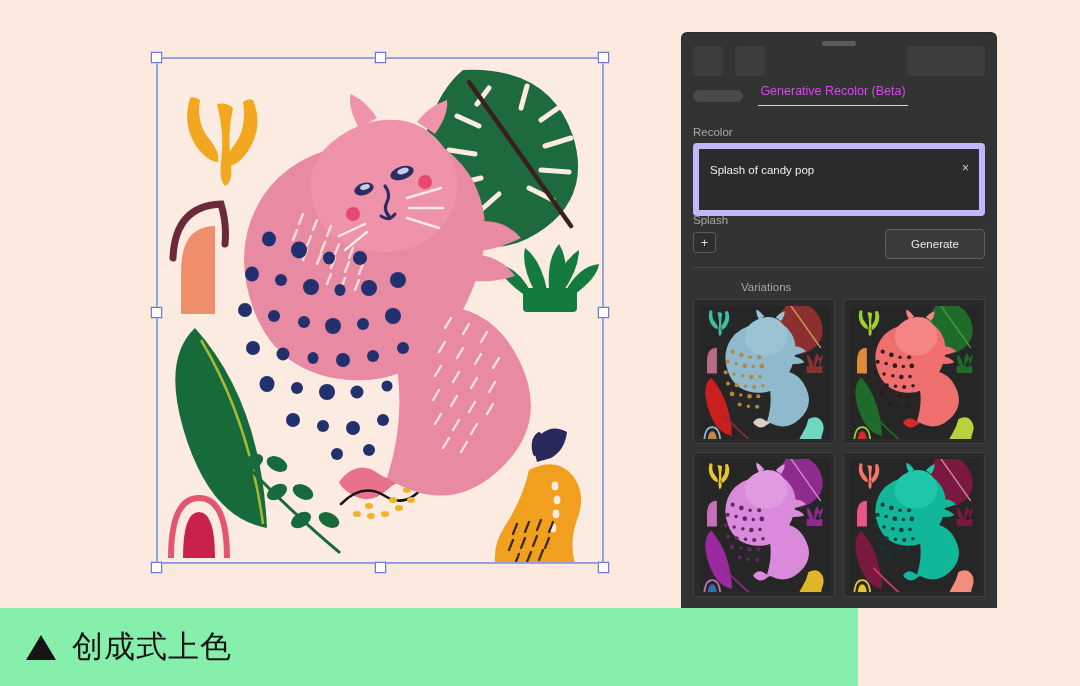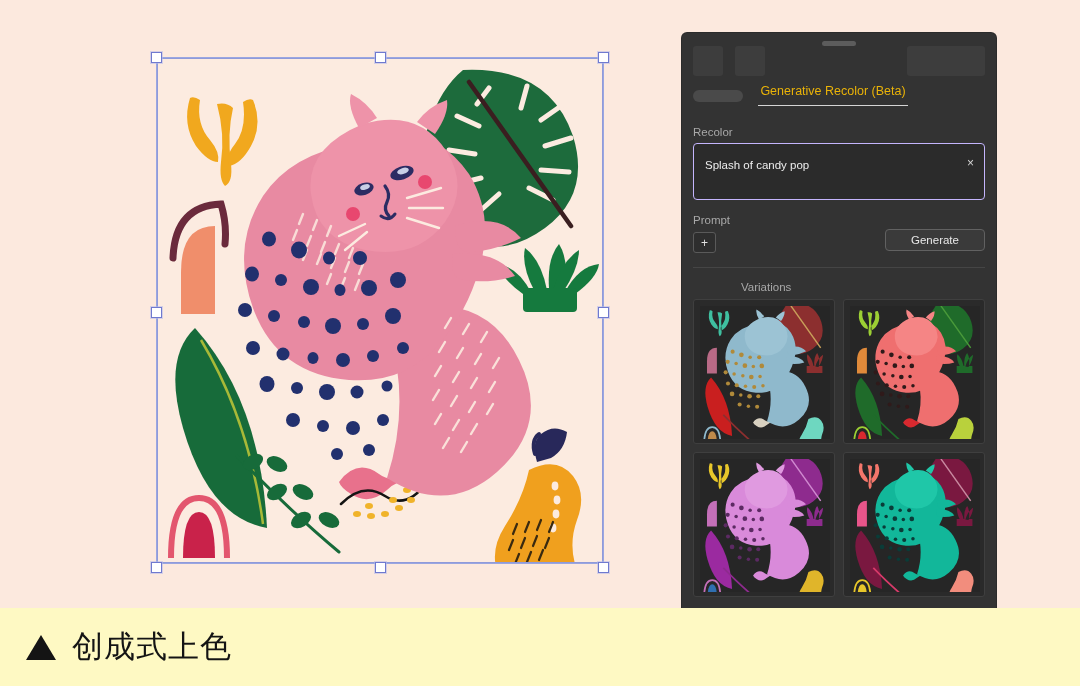--- a/index.html
+++ b/index.html
@@ -67,39 +67,39 @@
   }
   #ph-pill {
     position: absolute; top: 57px; left: 11px;
     width: 50px; height: 12px;
     background: #4a4a4a; border-radius: 7px;
   }
   #panel-tab {
     position: absolute; top: 51px; left: 76px;
     width: 150px;
     text-align: center;
-    font-size: 12.5px; color: #eab308;
+    font-size: 12.5px; color: #d946ef;
     padding-bottom: 7px;
     border-bottom: 1.6px solid #d5d5d5;
     white-space: nowrap;
   }
 
   .field-label {
     position: absolute; left: 11px;
     font-size: 11.5px; color: #a8a8a8;
   }
   #lbl-prompt { top: 93px; }
   #lbl-colors { top: 181px; }
   #lbl-variations { top: 248px; margin-left: 48px; }
 
   #prompt-box {
     position: absolute; left: 11px; top: 110px;
-    width: 292px; height: 57px;
+    width: 292px; height: 73px;
     background: #2b2b2b;
-    border: 1px solid #c4b5fd;
+    border: 6px solid #c4b5fd;
     border-radius: 4px;
   }
   #prompt-value {
     position: absolute; left: 11px; top: 15px;
     font-size: 11.5px; color: #ededed;
   }
   #prompt-clear {
     position: absolute; right: 10px; top: 13px;
     font-size: 12px; color: #d4d4d4; line-height: 1;
     cursor: pointer;
@@ -108,21 +108,21 @@
   #add-color-btn {
     position: absolute; left: 11px; top: 199px;
     width: 23px; height: 21px;
     background: #2e2e2e;
     border: 1px solid #5a5a5a; border-radius: 3px;
     color: #e3e3e3; font-size: 12px;
     display: flex; align-items: center; justify-content: center;
   }
   #generate-btn {
     position: absolute; right: 11px; top: 196px;
-    width: 100px; height: 22px;
+    width: 100px; height: 30px;
     background: #3a3a3a;
     border: 1px solid #616161; border-radius: 4px;
     color: #e8e8e8; font-size: 11.5px;
     display: flex; align-items: center; justify-content: center;
   }
   #divider {
     position: absolute; left: 11px; top: 234px;
     width: 292px; height: 1px; background: #454545;
   }
 
@@ -144,22 +144,22 @@
   .thumb-canvas {
     position: absolute; left: 6px; top: 6px;
     width: 130px; height: 133px;
     background: #262626;
     overflow: hidden;
   }
 
   
   #caption-bar {
     position: absolute; left: 0; top: 608px;
-    width: 1080px; height: 78px;
-    background: #fef9c3;
+    width: 858px; height: 78px;
+    background: #86efac;
     display: flex; align-items: center;
   }
   #caption-triangle {
     margin-left: 26px;
     width: 0; height: 0;
     border-left: 15px solid transparent;
     border-right: 15px solid transparent;
     border-bottom: 25px solid #141414;
   }
   #caption-text {
@@ -420,21 +420,21 @@
 
     <div id="panel-tab">Generative Recolor (Beta)</div>
 
     <div class="field-label" id="lbl-prompt">Recolor</div>
 
     <div id="prompt-box">
       <div id="prompt-value">Splash of candy pop</div>
       <div id="prompt-clear">×</div>
     </div>
 
-    <div class="field-label" id="lbl-colors">Prompt</div>
+    <div class="field-label" id="lbl-colors">Splash</div>
 
     <div id="add-color-btn">+</div>
 
     <div id="generate-btn">Generate</div>
 
     <div id="divider"></div>
 
     <div class="field-label" id="lbl-variations">Variations</div>
 
     <div id="variations-grid">

